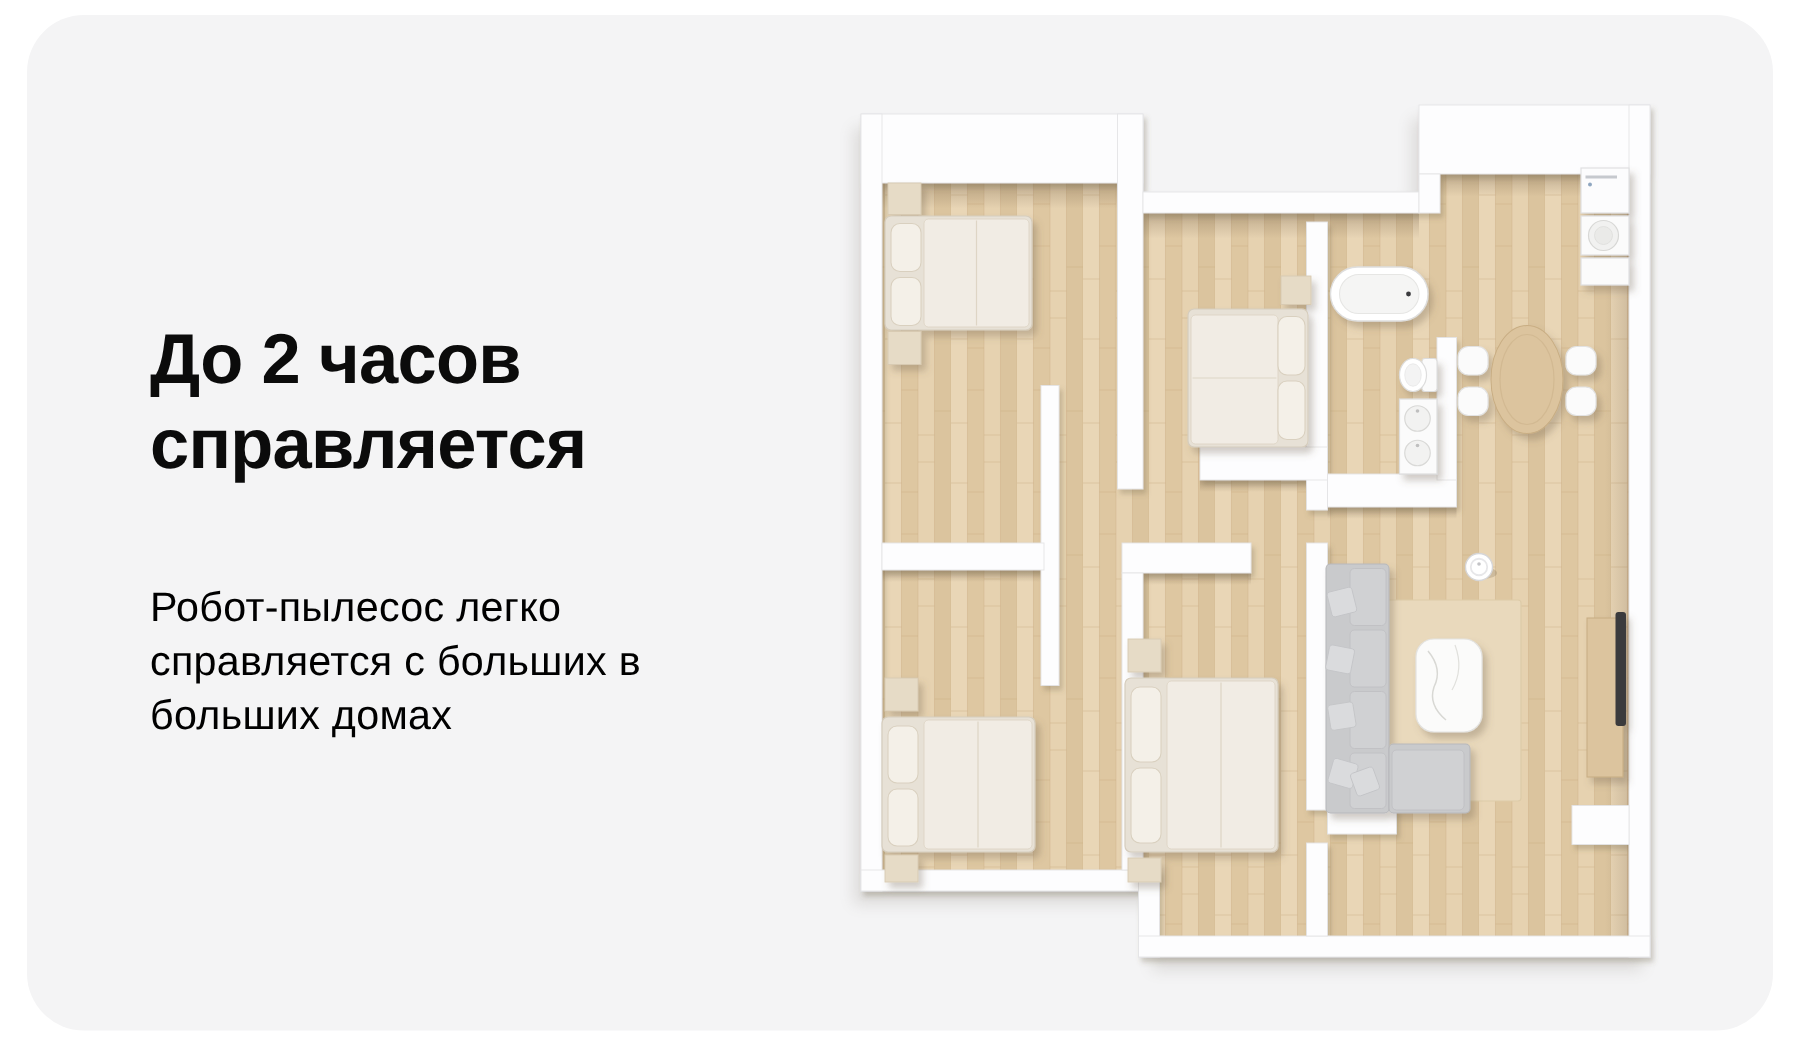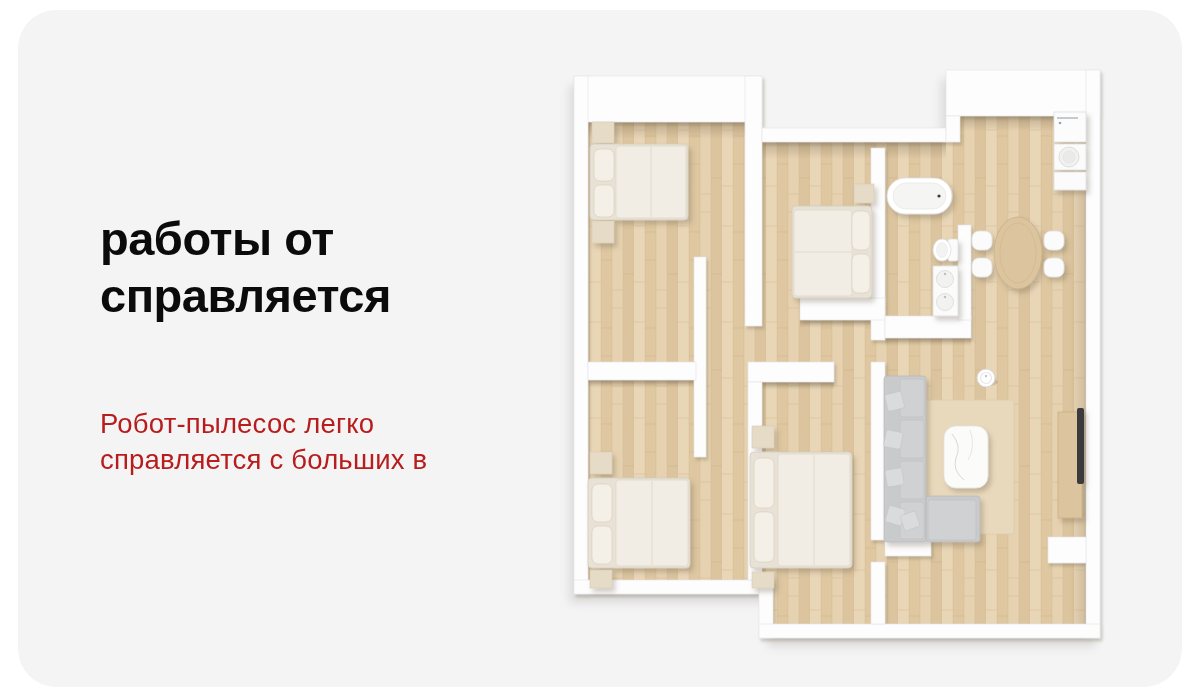--- a/index.html
+++ b/index.html
@@ -12,44 +12,45 @@
     background:#f4f4f5;border-radius:38px;
   }
   .headline{
     position:absolute;left:82px;top:200px;
     font-size:47px;line-height:57px;font-weight:800;
     color:#0b0b0b;letter-spacing:-0.5px;
   }
   .description{
     position:absolute;left:82px;top:377px;
     font-size:27.5px;line-height:36px;font-weight:400;
-    color:#b91c1c;letter-spacing:0.2px;margin-top:19px;
+    color:#000000;letter-spacing:0.2px;
   }
   .plan-svg{position:absolute;left:540px;top:48px;}
   .wall{fill:#fdfdfe;stroke:#e4e4e6;stroke-width:0.6;}
   .cream{fill:#e6dbc6;stroke:#d8cbb2;stroke-width:0.6;}
   .white-furn{fill:#fbfbfb;stroke:#e2e2e2;stroke-width:0.8;}
   .sofa{fill:#c9cacc;stroke:#b7b8bb;stroke-width:0.7;}
   .sofa-cushion{fill:#d0d1d3;stroke:#bfc0c3;stroke-width:0.6;}
   .sofa-pillow{fill:#dadbdd;stroke:#c4c5c8;stroke-width:0.6;}
   .woodfurn{fill:#dcc49e;stroke:#c9ae84;stroke-width:0.7;}
 </style>
 </head>
 <body>
 
 <div class="card">
 
   <div class="headline">
-    <div>работы от</div>
+    <div>До 2 часов</div>
     <div>справляется</div>
   </div>
 
   <div class="description">
     <div>Робот-пылесос легко</div>
     <div>справляется с больших в</div>
+    <div>больших домах</div>
   </div>
 
   <svg class="plan-svg" width="580" height="600" viewBox="540 48 580 600">
     <defs>
       <pattern id="wood" width="44" height="96" patternUnits="userSpaceOnUse">
         <rect width="44" height="96" fill="#e4cfae"></rect>
         <rect x="0" width="11" height="96" fill="#e9d6b6"></rect>
         <rect x="11" width="11" height="96" fill="#dec7a1"></rect>
         <rect x="22" width="11" height="96" fill="#e6d2b0"></rect>
         <rect x="33" width="11" height="96" fill="#dbc49e"></rect>

